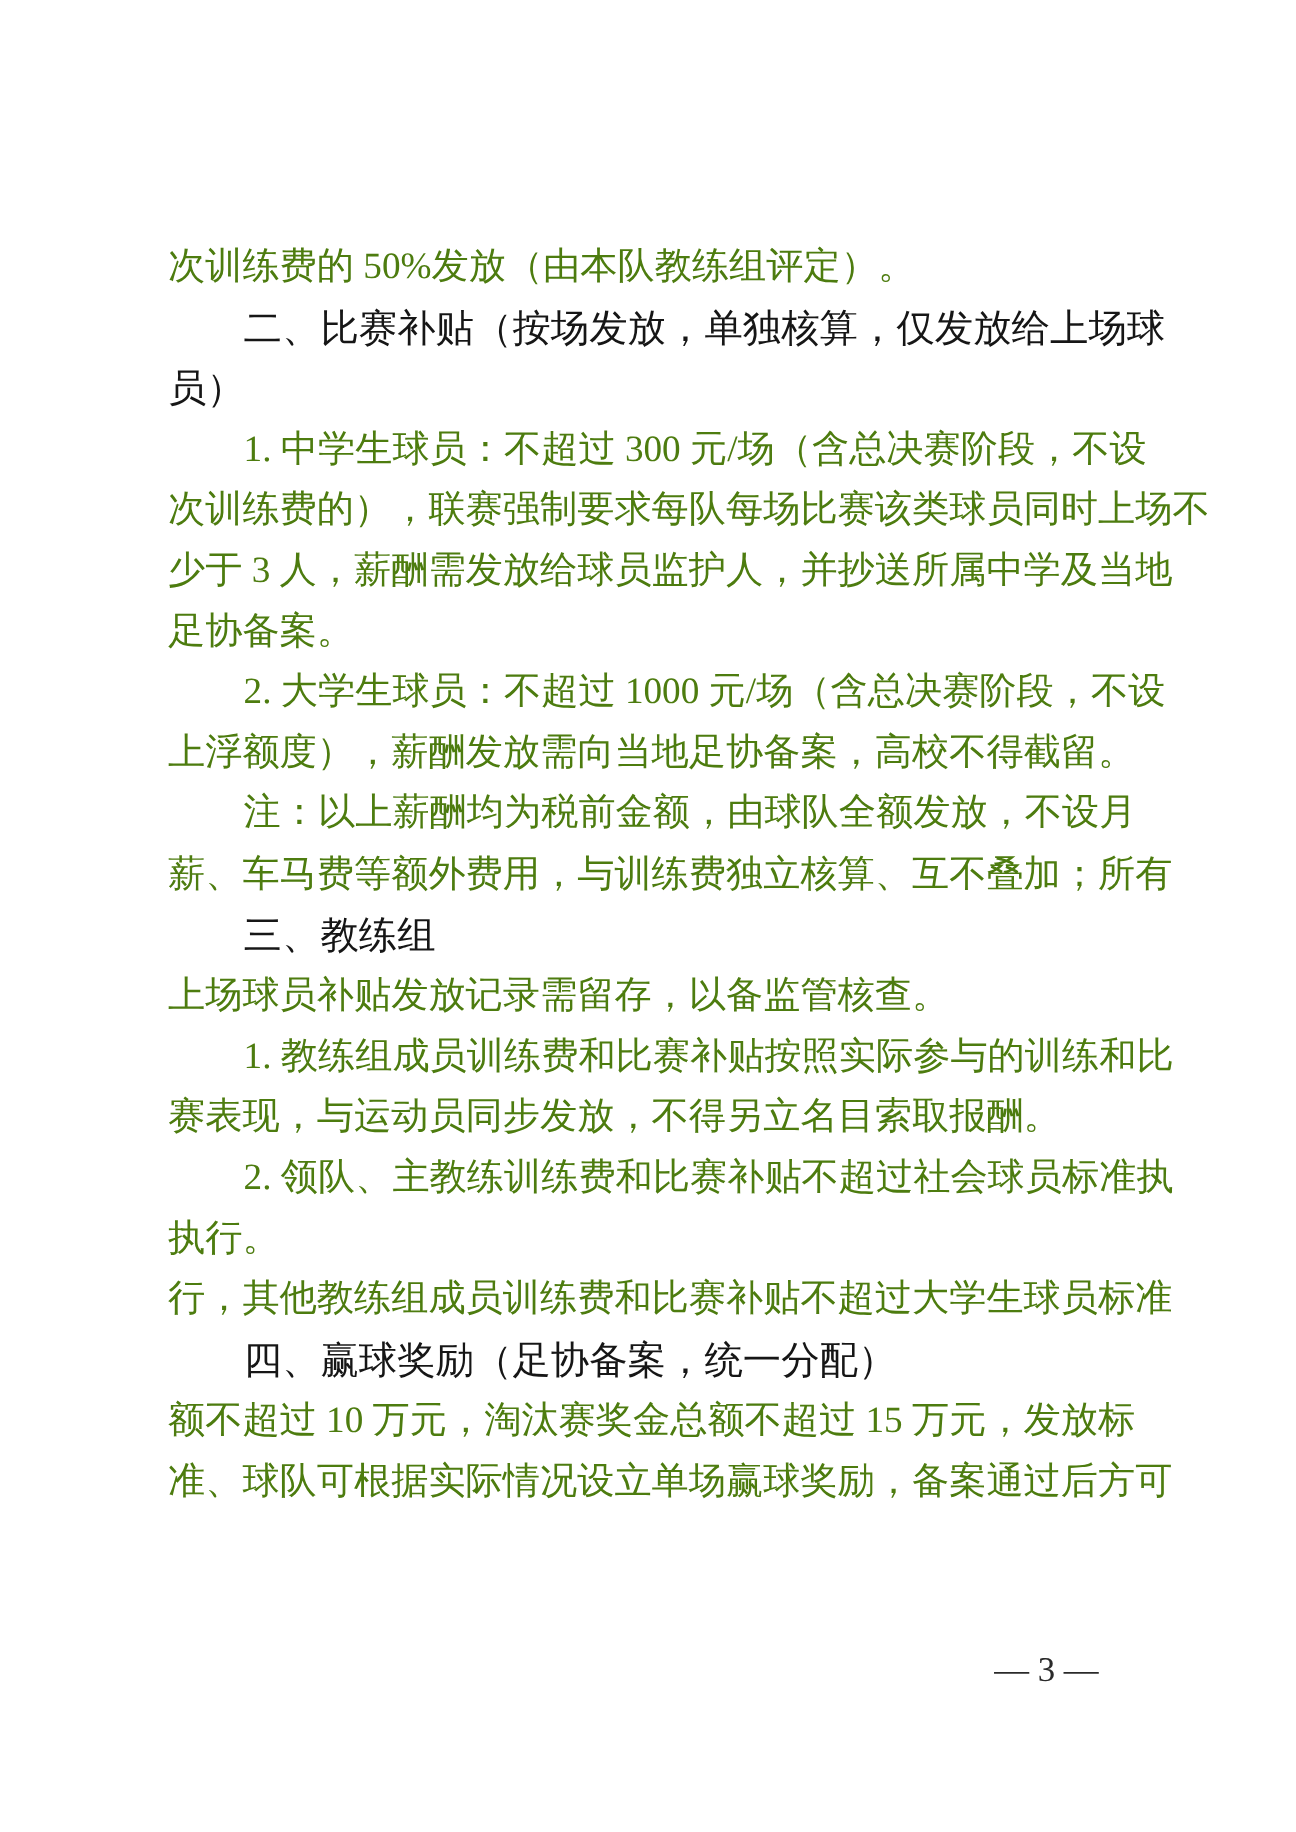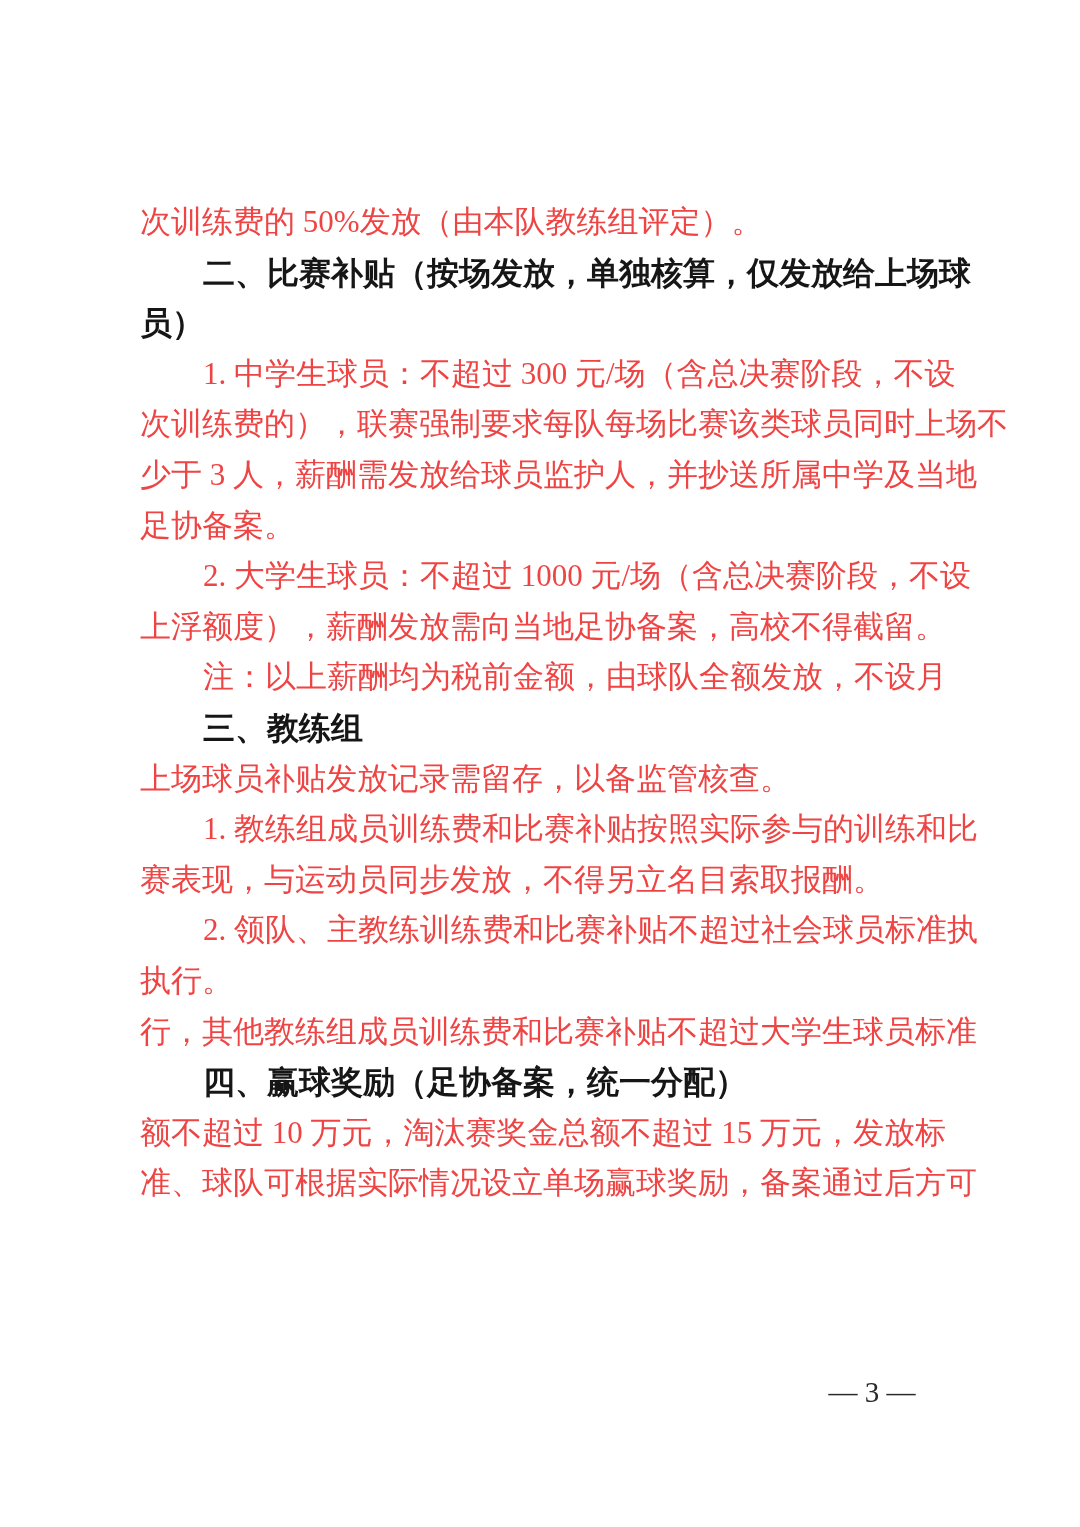--- a/index.html
+++ b/index.html
@@ -18,27 +18,27 @@
   .text-block {
     position: absolute;
     left: 140px;
     top: 197px;
     width: 812px;
   }
   .line {
     height: 50.6px;
     line-height: 50.6px;
     font-size: 31px;
-    color: #ef4444;
+    color: #4d7c0f;
     white-space: nowrap;
     font-family: "Liberation Serif", "DejaVu Serif", serif;
   }
   .line.heading {
     font-family: "Liberation Sans", "DejaVu Sans", sans-serif;
-    font-weight: 700;
+    font-weight: 400;
     font-size: 32px;
     color: #161616;
   }
   .line.indent {
     padding-left: 63px;
   }
   .page-number {
     position: absolute;
     left: 822px;
     top: 1376px;
@@ -58,20 +58,21 @@
     <div class="line body">次训练费的 50%发放（由本队教练组评定）。</div>
     <div class="line heading indent">二、比赛补贴（按场发放，单独核算，仅发放给上场球</div>
     <div class="line heading">员）</div>
     <div class="line body indent">1. 中学生球员：不超过 300 元/场（含总决赛阶段，不设</div>
     <div class="line body">次训练费的），联赛强制要求每队每场比赛该类球员同时上场不</div>
     <div class="line body">少于 3 人，薪酬需发放给球员监护人，并抄送所属中学及当地</div>
     <div class="line body">足协备案。</div>
     <div class="line body indent">2. 大学生球员：不超过 1000 元/场（含总决赛阶段，不设</div>
     <div class="line body">上浮额度），薪酬发放需向当地足协备案，高校不得截留。</div>
     <div class="line body indent">注：以上薪酬均为税前金额，由球队全额发放，不设月</div>
+    <div class="line body">薪、车马费等额外费用，与训练费独立核算、互不叠加；所有</div>
     <div class="line heading indent">三、教练组</div>
     <div class="line body">上场球员补贴发放记录需留存，以备监管核查。</div>
     <div class="line body indent">1. 教练组成员训练费和比赛补贴按照实际参与的训练和比</div>
     <div class="line body">赛表现，与运动员同步发放，不得另立名目索取报酬。</div>
     <div class="line body indent">2. 领队、主教练训练费和比赛补贴不超过社会球员标准执</div>
     <div class="line body">执行。</div>
     <div class="line body">行，其他教练组成员训练费和比赛补贴不超过大学生球员标准</div>
     <div class="line heading indent">四、赢球奖励（足协备案，统一分配）</div>
     <div class="line body">额不超过 10 万元，淘汰赛奖金总额不超过 15 万元，发放标</div>
     <div class="line body">准、球队可根据实际情况设立单场赢球奖励，备案通过后方可</div>

